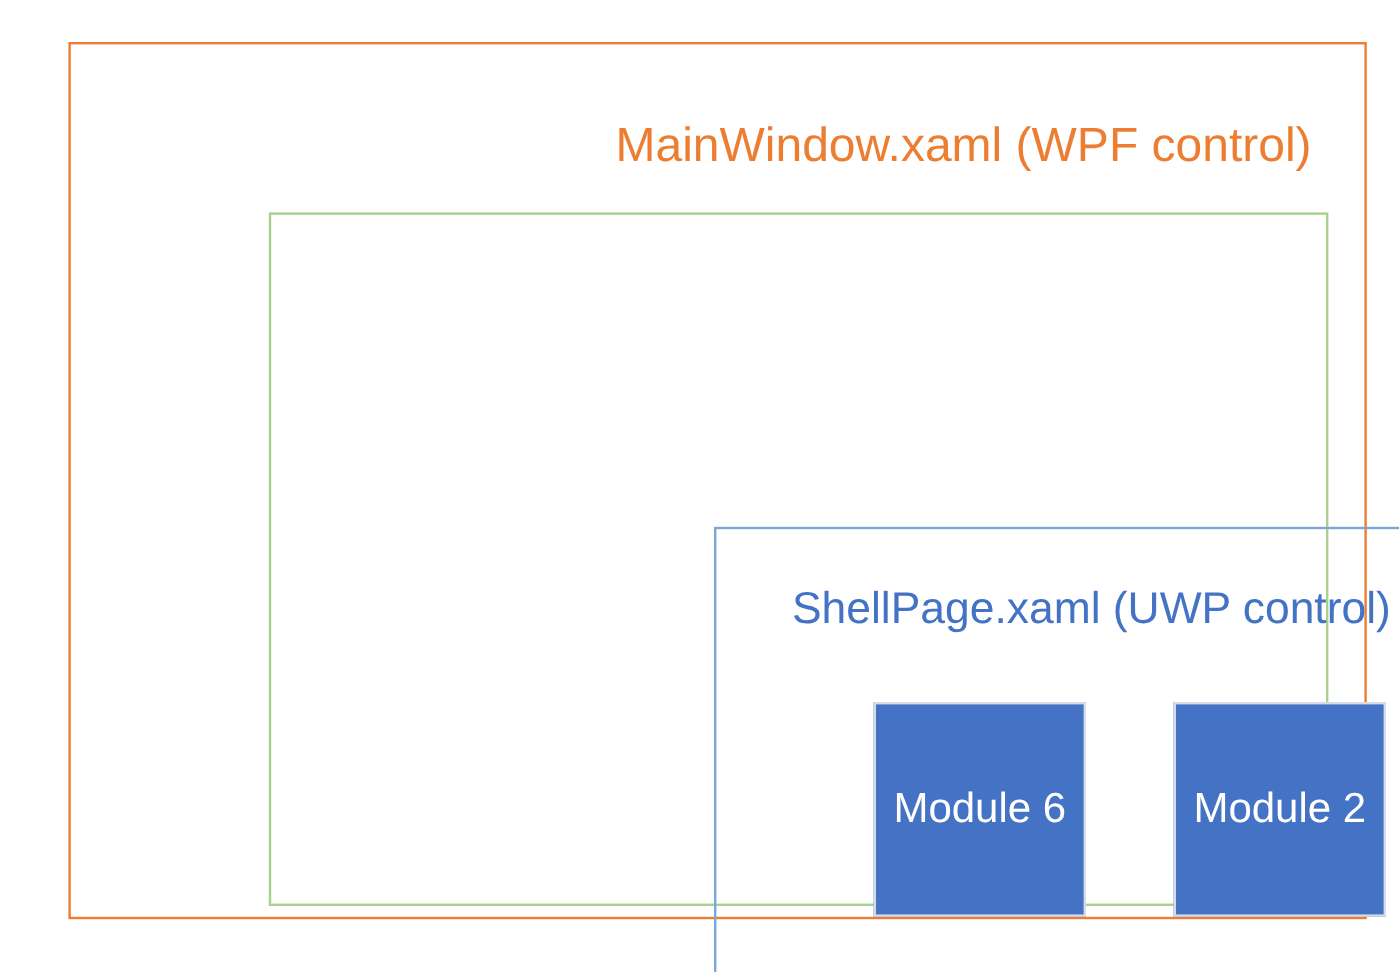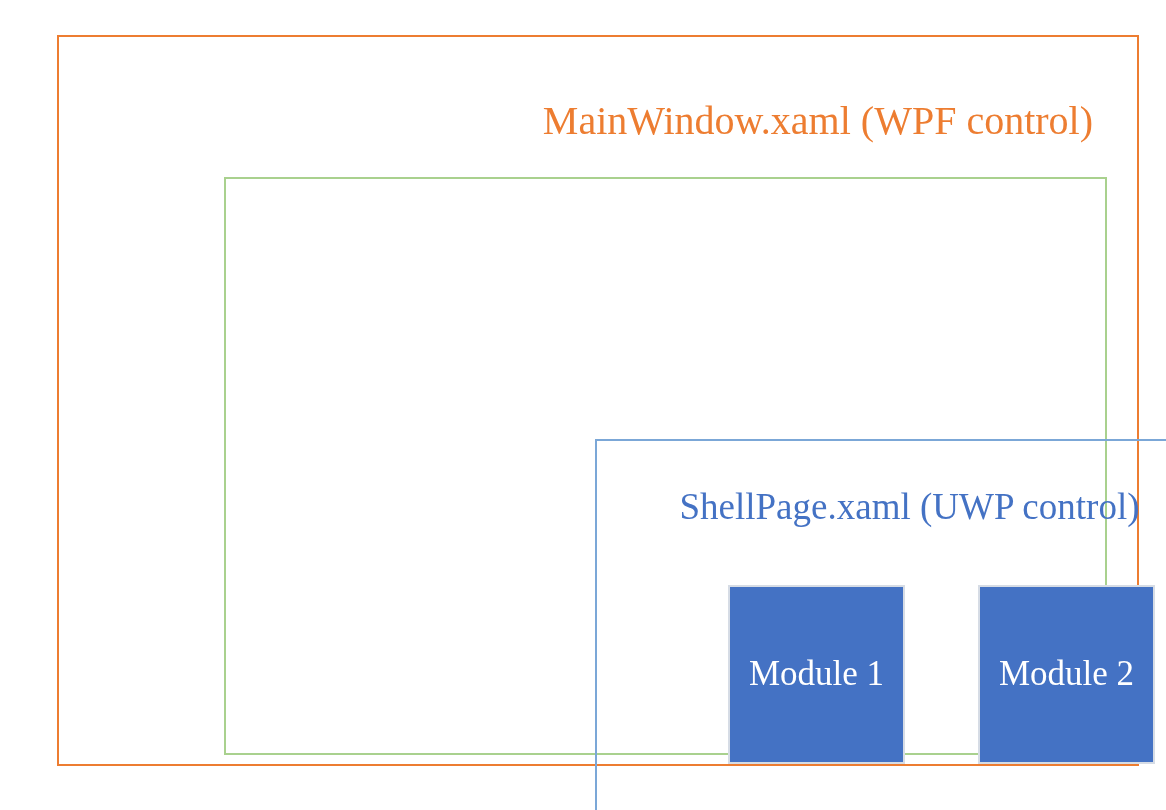--- a/index.html
+++ b/index.html
@@ -19,21 +19,20 @@
     height: 810px;
     background: #ffffff;
     overflow: hidden;
   }
 
   
   .layer-box {
     position: absolute;
     box-sizing: border-box;
     background: transparent;
-    font-family: Liberation Serif, serif;
   }
 
   
   .layer-outer {
     left: 57px;
     top: 35px;
     width: 1082px;
     height: 731px;
     border: 2px solid #ED7D31;
   }
@@ -133,21 +132,21 @@
     <div class="layer-box layer-middle">
 
 
       <div class="layer-box layer-inner">
 
         <div class="layer-label label-inner">ShellPage.xaml (UWP control)</div>
 
         <div class="module-row">
 
           <div class="module-box module-box-0">
-            <span class="module-text">Module 1</span>
+            <span class="module-text">Module 6</span>
           </div>
 
           <div class="module-box module-box-1">
             <span class="module-text">Module 2</span>
           </div>
 
         </div>
 
       </div>
     </div>

